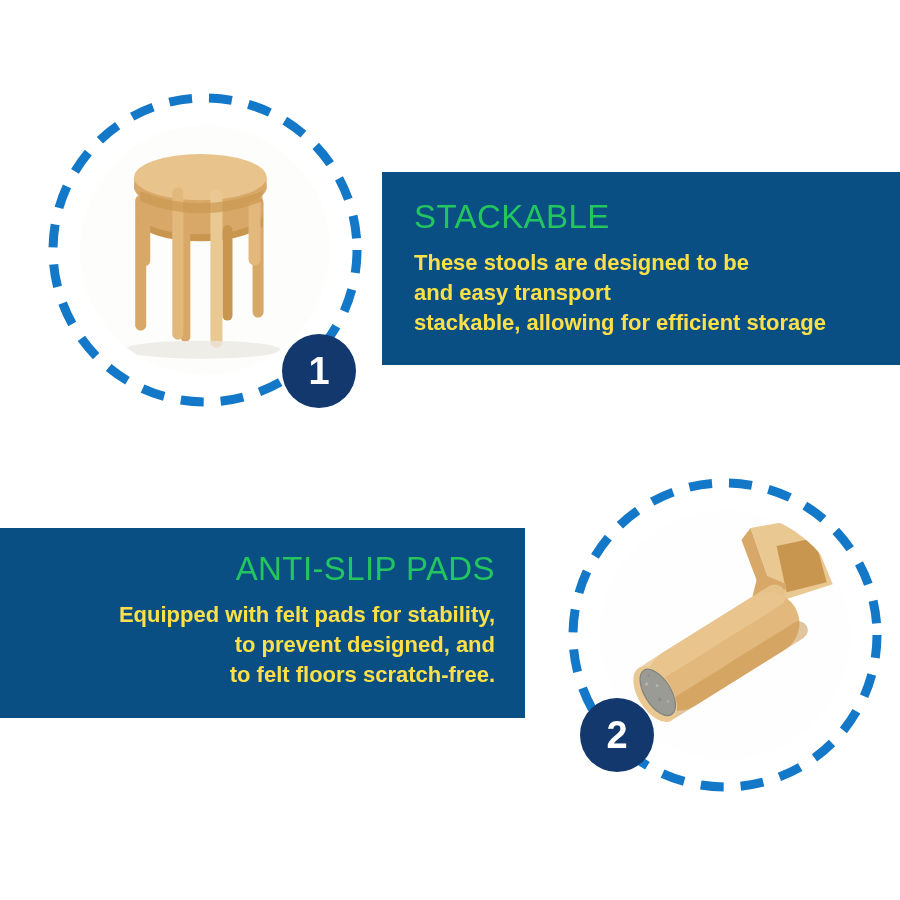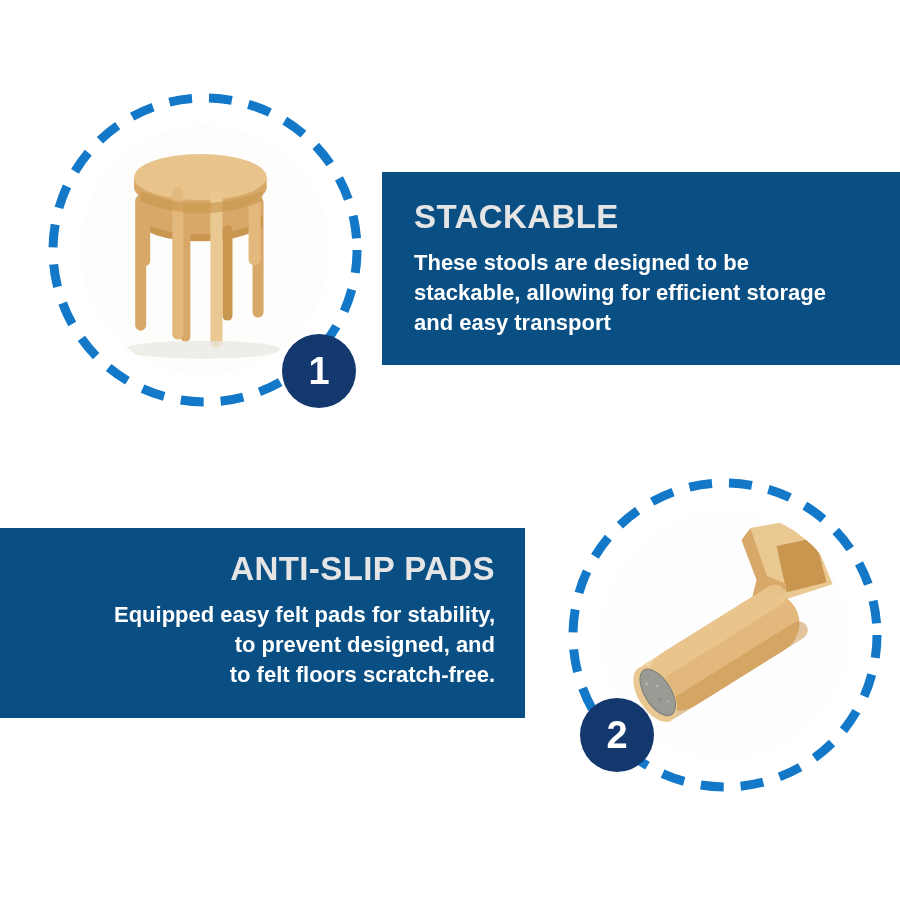--- a/index.html
+++ b/index.html
@@ -43,29 +43,29 @@
     background: #ffffff;
   }
 
   
   .panel {
     position: absolute;
     background: #0a4f83;
     box-sizing: border-box;
   }
   .panel-heading {
-    color: #e5e5e5;
+    color: #22c55e;
     font-size: 33px;
-    font-weight: 700;
+    font-weight: 400;
     letter-spacing: 0.4px;
     line-height: 1.15;
     margin: 0 0 12px 0;
   }
   .panel-body {
-    color: #ffffff;
+    color: #fde047;
     font-size: 22px;
     font-weight: bold;
     line-height: 1.37;
     margin: 0;
   }
   .panel.align-left  { text-align: left; }
   .panel.align-right { text-align: right; }
 
   
   .badge {
@@ -140,30 +140,30 @@
           <ellipse cx="122" cy="224" rx="78" ry="9" fill="#e9e7e2" opacity="0.75"></ellipse>
         </svg>
       </div>
 
       <div class="badge" style="left:242px; top:249px;">1</div>
     </div>
 
     <div class="panel align-left" style="left:382px; top:172px; width:518px; height:193px; padding:26px 28px 0 32px;">
       <h2 class="panel-heading">STACKABLE</h2>
       <p class="panel-body">These stools are designed to be</p>
+      <p class="panel-body">and easy transport</p>
       <p class="panel-body">stackable, allowing for efficient storage</p>
-      <p class="panel-body">and easy transport</p>
     </div>
   </div>
 
   <div class="feature-block" style="left:0; top:450px; width:900px; height:450px;">
 
     <div class="panel align-right" style="left:0; top:78px; width:525px; height:190px; padding:22px 30px 0 28px;">
       <h2 class="panel-heading">ANTI-SLIP PADS</h2>
-      <p class="panel-body">Equipped easy felt pads for stability,</p>
+      <p class="panel-body">Equipped with felt pads for stability,</p>
       <p class="panel-body">to prevent designed, and</p>
       <p class="panel-body">to felt floors scratch-free.</p>
     </div>
 
     <div class="media" style="left:560px; top:20px; width:330px; height:330px;">
 
       <svg class="dashed-ring" viewBox="0 0 330 330" xmlns="http://www.w3.org/2000/svg">
         <circle cx="165" cy="165" r="152" fill="none" stroke="#1378c8" stroke-width="9" stroke-linecap="butt" stroke-dasharray="23 17"></circle>
       </svg>
 

